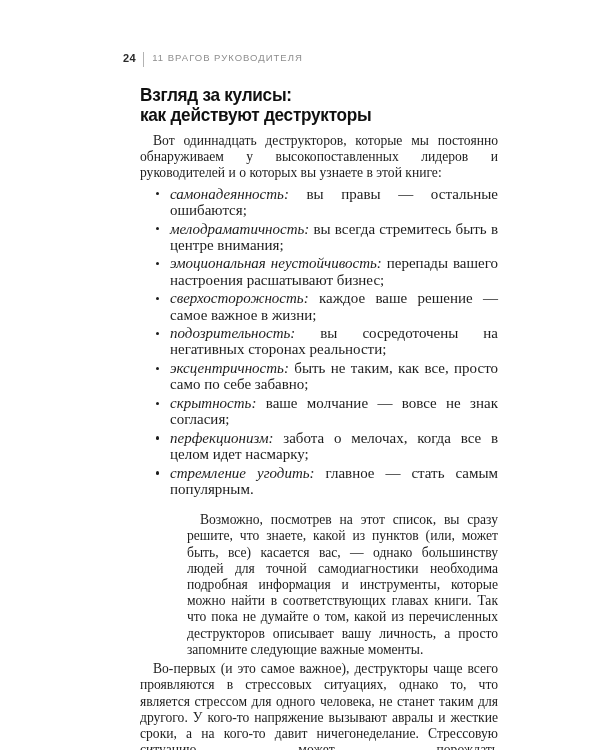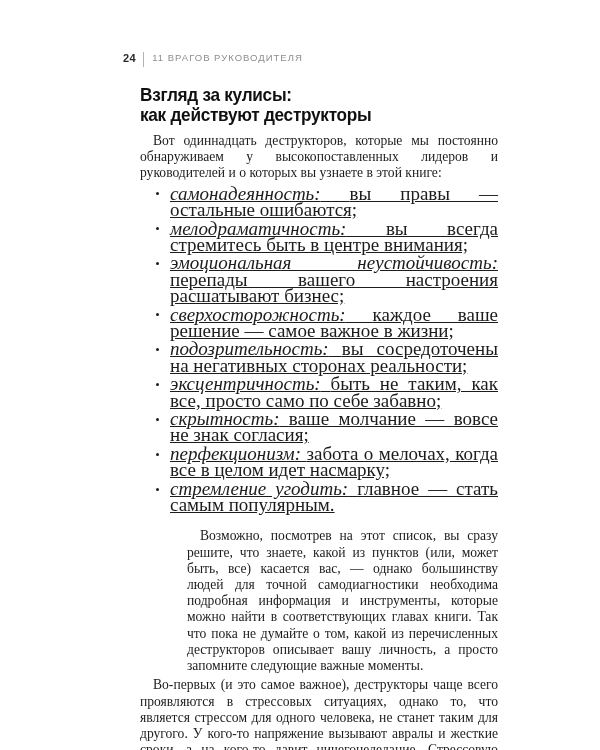--- a/index.html
+++ b/index.html
@@ -70,25 +70,24 @@
     margin: 0;
   }
   .indent { text-indent: 13px; }
   .destructors-list {
     list-style: none;
     margin: 4px 0 0 0;
     padding: 0 0 0 30px;
   }
   .destructors-list li {
     position: relative;
-    font-size: 19px;
+    font-size: 15px;
     line-height: 16.2px;
     text-align: justify;
     margin-bottom: 2.5px;
-    text-decoration: underline;
   }
   .destructors-list li::before {
     content: "";
     position: absolute;
     left: -14px;
     top: 6.5px;
     width: 3.2px;
     height: 3.2px;
     border-radius: 50%;
     background: #1c1c1c;

